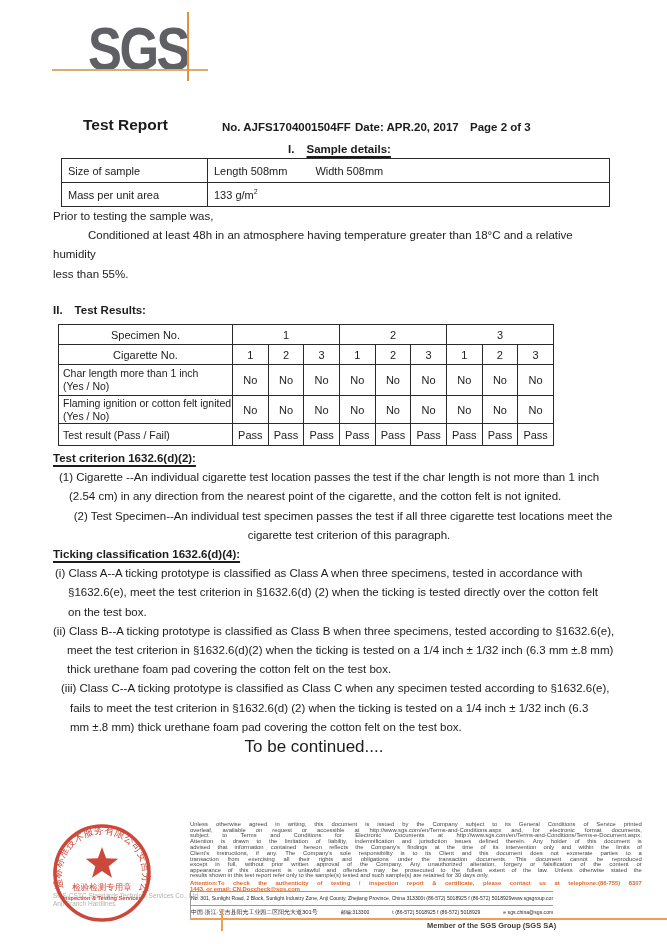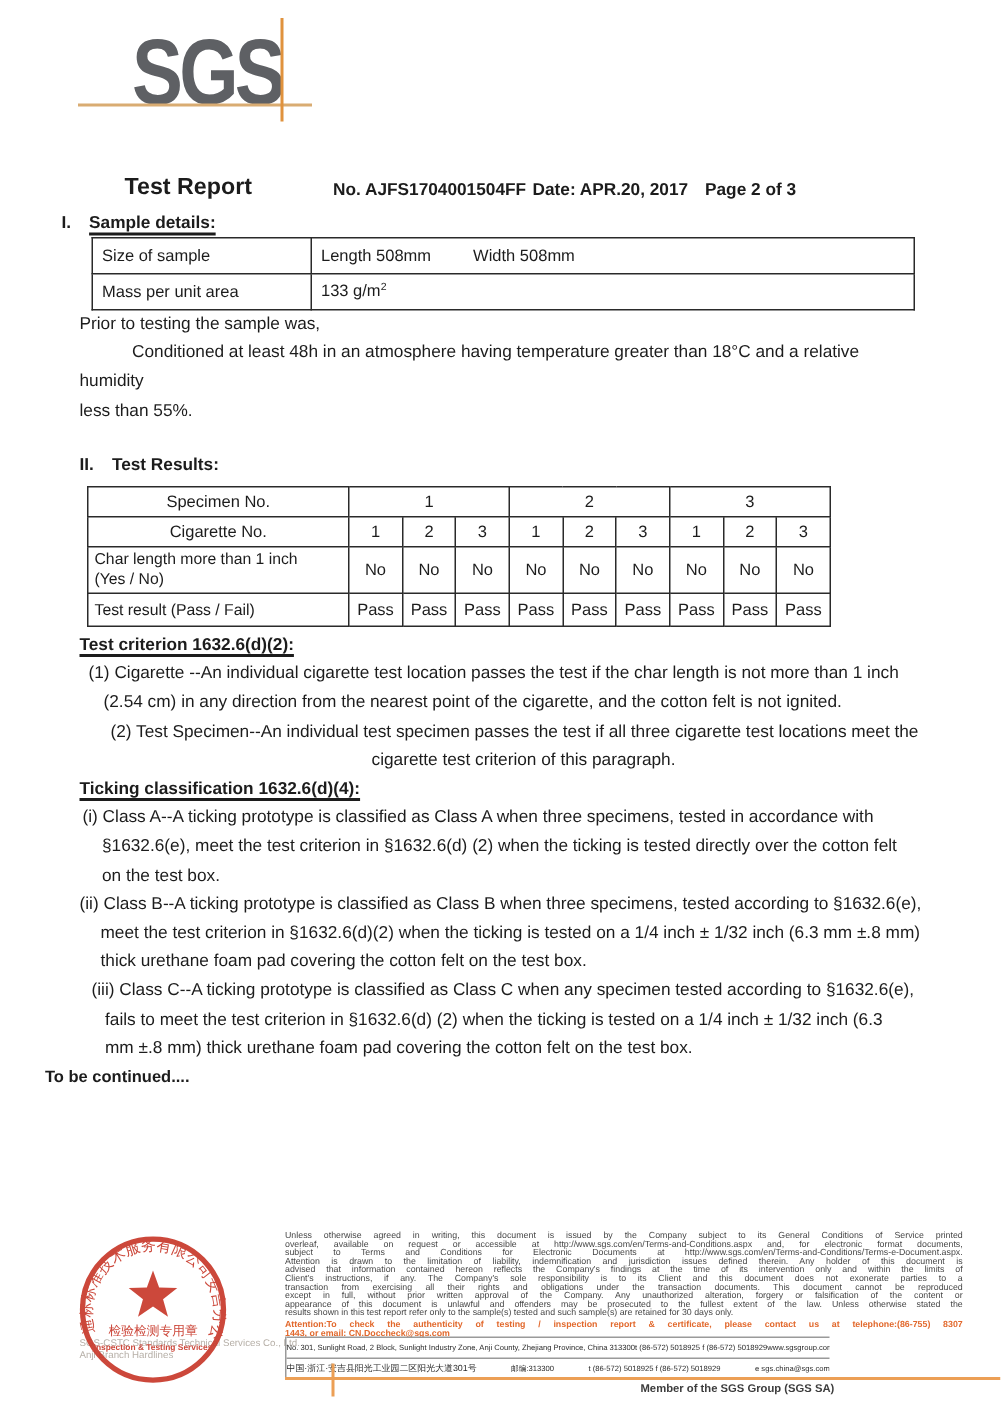--- a/index.html
+++ b/index.html
@@ -15,32 +15,32 @@
 
   .title-row{position:absolute;left:0;top:110px;width:667px;height:26px;}
   .doc-title{position:absolute;left:83px;bottom:2px;font-size:15.5px;font-weight:bold;}
   .doc-no{position:absolute;left:222px;bottom:3px;font-size:11.5px;font-weight:bold;}
   .doc-date{position:absolute;left:355px;bottom:3px;font-size:11.5px;font-weight:bold;}
   .doc-page{position:absolute;left:470px;bottom:3px;font-size:11.5px;font-weight:bold;}
 
   
   main{position:absolute;left:30px;top:140px;width:608px;}
   .h-sec{font-size:11.5px;font-weight:bold;line-height:16px;margin-top:17px;}
-  .h1-row{margin-left:11px;margin-top:1px;}
+  .h1-row{margin-left:11px;margin-top:1px;text-align:center;}
   .sec-no{display:inline-block;margin-right:12px;}
   .u{text-decoration:underline;text-decoration-thickness:1.5px;text-underline-offset:2.5px;}
   .para{font-size:11.5px;line-height:19.2px;white-space:pre-line;margin-left:23px;width:562px;}
   .h-ul{font-size:11.5px;font-weight:bold;line-height:19.2px;margin-left:23px;}
   .indent1{text-indent:35px;}
   .item{padding-left:16px;text-indent:-10px;width:560px;}
   .item2{padding-left:16px;text-indent:-12px;width:560px;text-align:center;}
   .cls-i{padding-left:15px;text-indent:-13px;width:566px;}
   .cls-ii{padding-left:14px;text-indent:-14px;width:568px;}
   .cls-iii{padding-left:17px;text-indent:-9px;width:566px;}
-  .to-be{font-size:11px;line-height:19.2px;text-align:left;padding-right:40px;width:568px;font-weight:bold;}
+  .to-be{font-size:17px;line-height:19.2px;text-align:center;padding-right:40px;width:568px;}
 
   
   table{border-collapse:collapse;table-layout:fixed;}
   td{border:1px solid #2a2a2a;vertical-align:middle;}
   .tbl1{width:549px;margin-left:31px;margin-top:1px;}
   .tbl1 td{height:23px;font-size:11px;padding:0 0 0 6px;white-space:nowrap;}
   .tbl1 .c1{width:139px;}
   .gap28{display:inline-block;margin-left:28px;}
   sup.sq{font-size:7px;}
 
@@ -153,20 +153,35 @@
         <td>1</td>
         <td>2</td>
         <td>3</td>
         <td>1</td>
         <td>2</td>
         <td>3</td>
       </tr>
       <tr class="r3">
         <td class="lbl">
           <div>Char length more than 1 inch</div>
+          <div>(Yes / No)</div>
+        </td>
+        <td>No</td>
+        <td>No</td>
+        <td>No</td>
+        <td>No</td>
+        <td>No</td>
+        <td>No</td>
+        <td>No</td>
+        <td>No</td>
+        <td>No</td>
+      </tr>
+      <tr class="r4">
+        <td class="lbl">
+          <div>Flaming ignition or cotton felt ignited</div>
           <div>(Yes / No)</div>
         </td>
         <td>No</td>
         <td>No</td>
         <td>No</td>
         <td>No</td>
         <td>No</td>
         <td>No</td>
         <td>No</td>
         <td>No</td>

